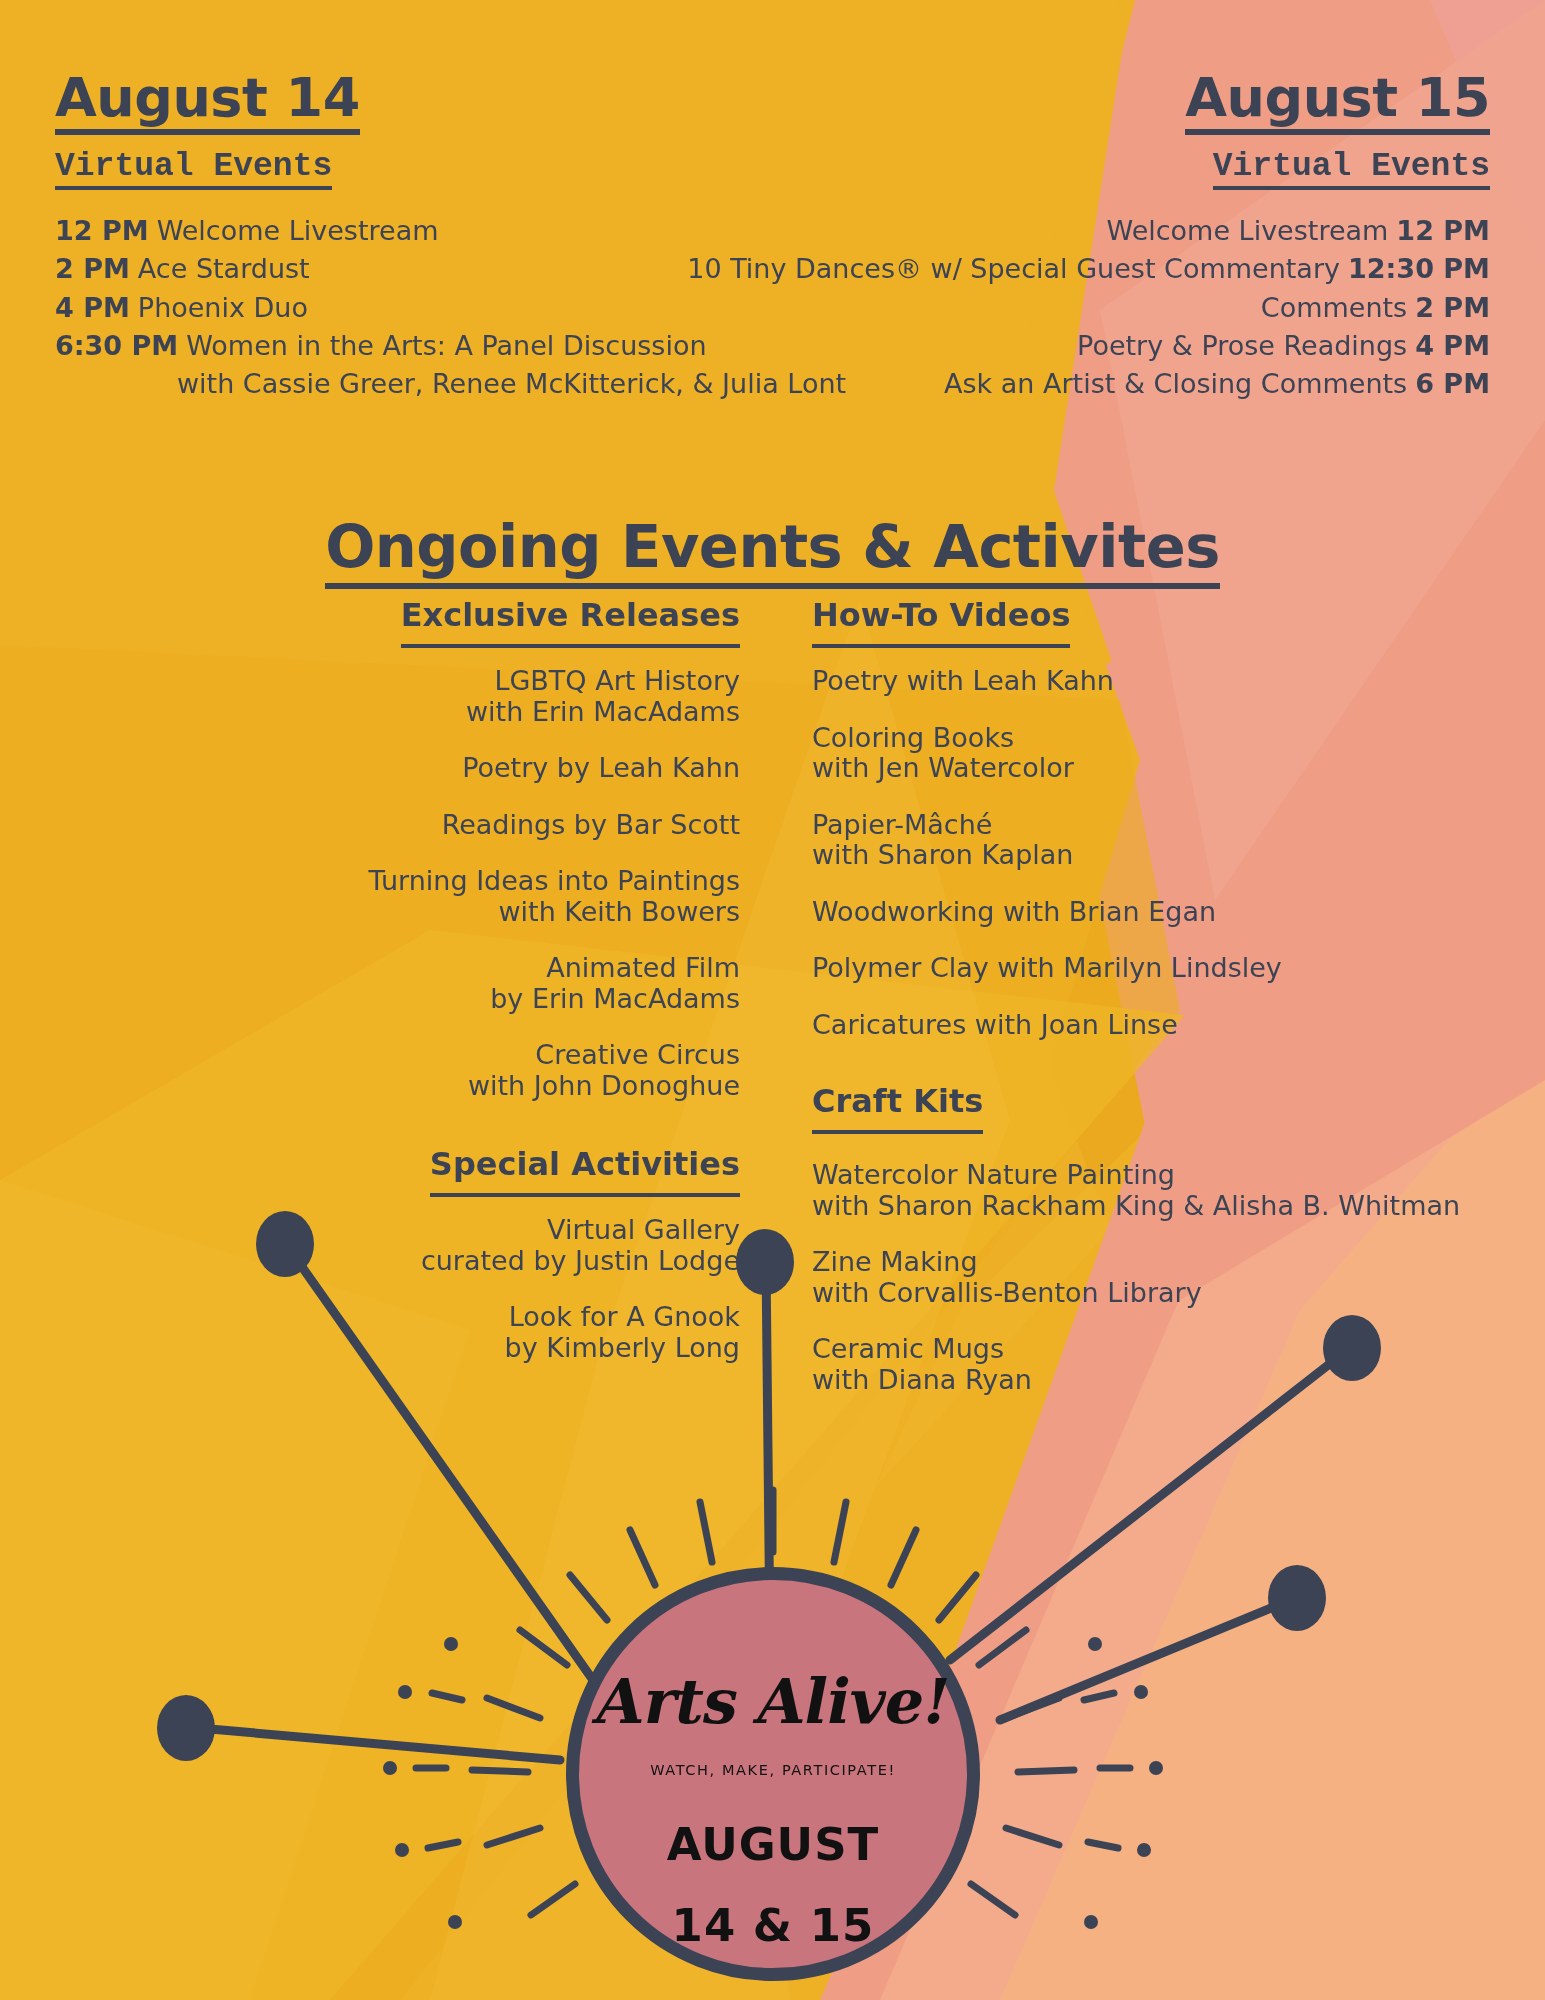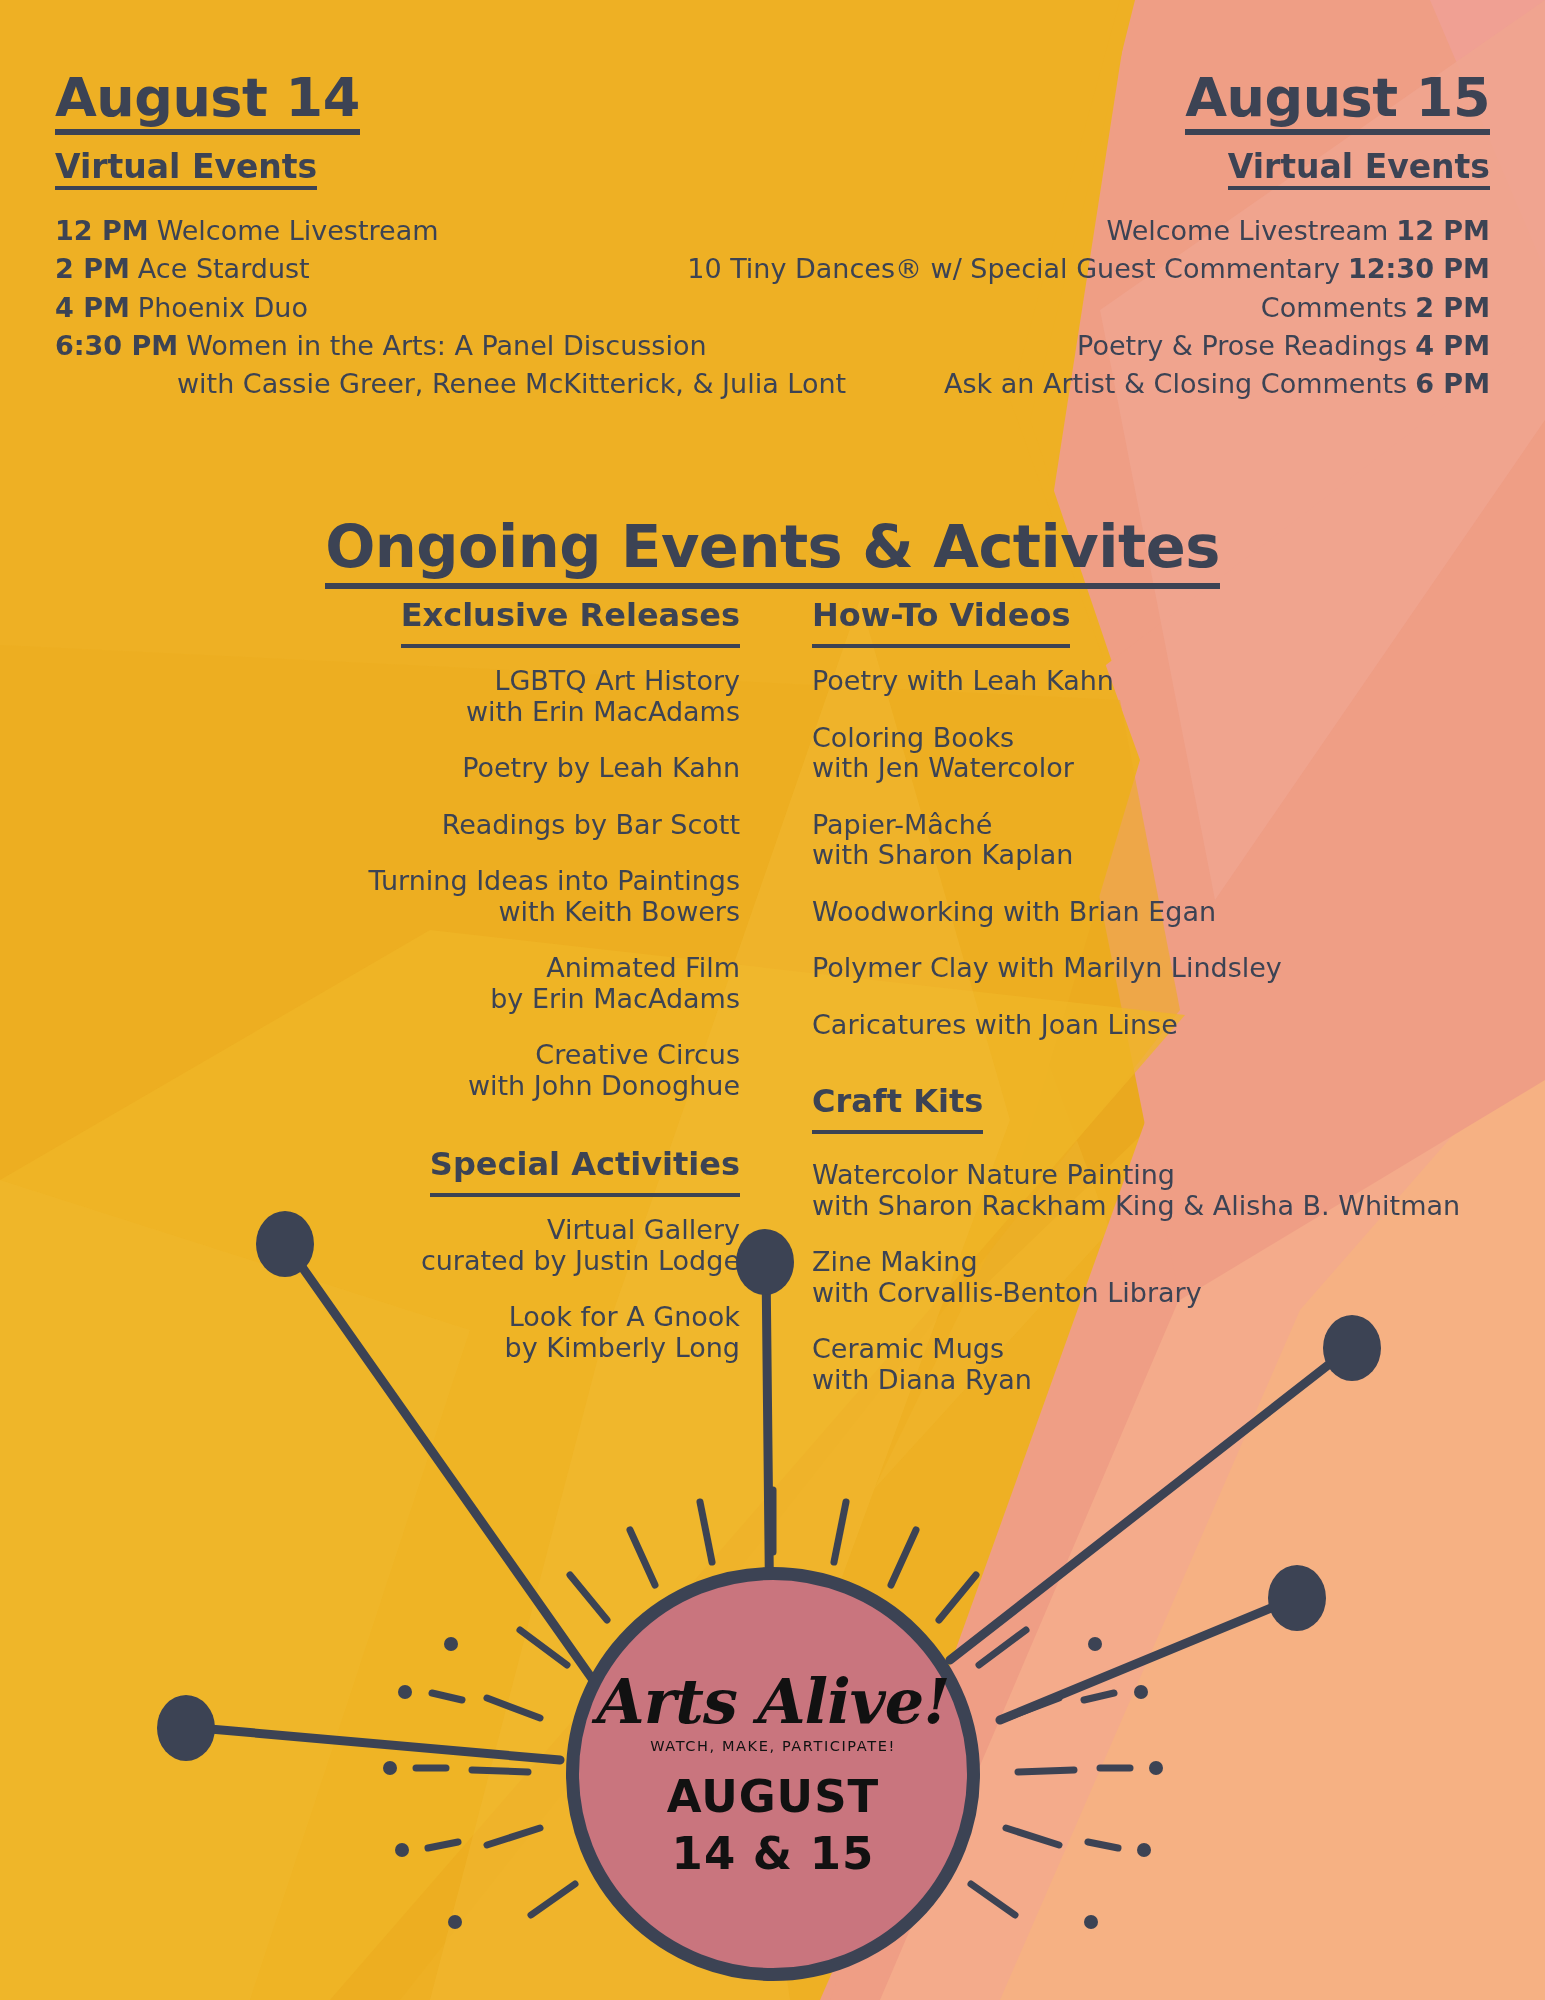--- a/index.html
+++ b/index.html
@@ -51,20 +51,21 @@
     line-height: 1.05;
   }
   .subhead {
     font-size: 33px;
     font-weight: bold;
     border-bottom: 4px solid #3c4354;
     display: inline-block;
     padding-bottom: 1px;
     line-height: 1.1;
     margin-top: 14px;
+    font-family: Liberation Mono, monospace;
   }
 
   .sched-list { margin-top: 22px; }
   .sched-row {
     font-size: 27px;
     line-height: 1.42;
     white-space: nowrap;
   }
   .sched-row .t { font-weight: bold; }
   .sched-sub {
@@ -147,20 +148,21 @@
   }
   #logo-inner {
     position: absolute;
     inset: 0;
     display: flex;
     flex-direction: column;
     align-items: center;
     justify-content: flex-start;
     padding-top: 104px;
     box-sizing: border-box;
+    gap: 24px;
   }
   #logo-name {
     font-family: "DejaVu Serif", "Liberation Serif", serif;
     font-weight: bold;
     font-style: italic;
     font-size: 62px;
     color: #111111;
     line-height: 1;
     letter-spacing: -1px;
   }

